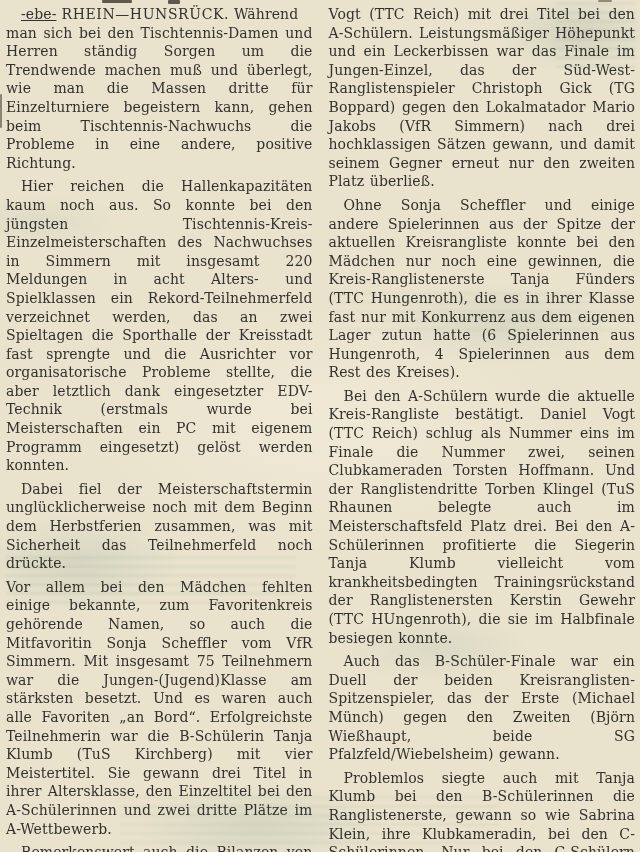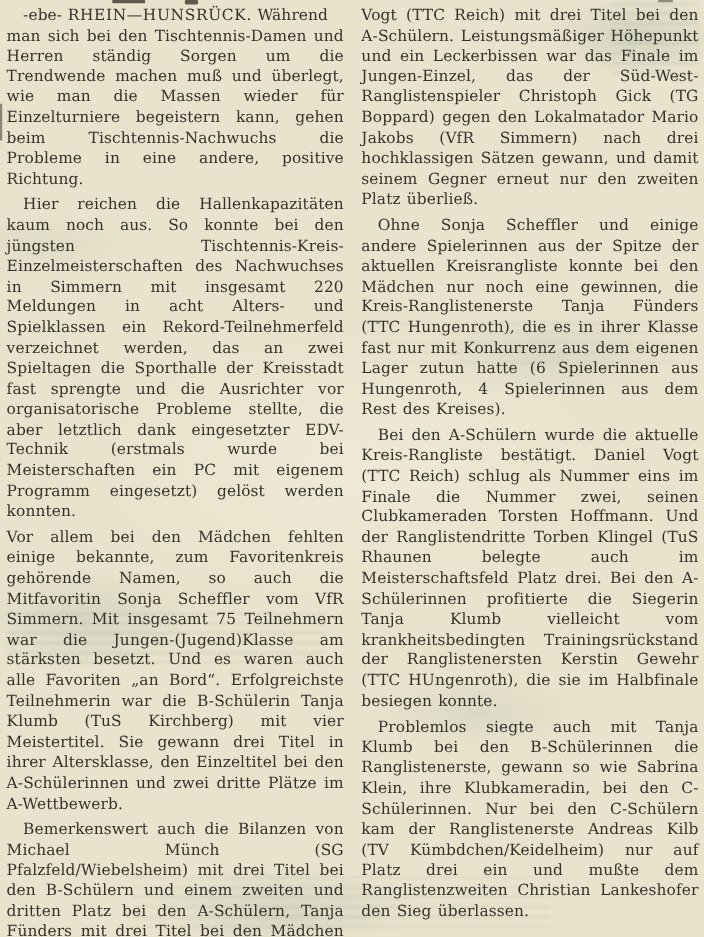--- a/index.html
+++ b/index.html
@@ -41,46 +41,48 @@
   }
   .col{
     flex:1 1 0;min-width:0;
     font-size:14px;line-height:18.6px;
     text-align:justify;
     letter-spacing:.1px;
     word-spacing:1px;
   }
   .para{margin:0 0 5px 0;}
   .para.indent{text-indent:15px;}
-  .sig{margin-right:5px;}
+  .sig{margin-right:5px;text-decoration:underline;}
   .dateline{font-weight:400;letter-spacing:.6px;margin-right:5px;}
 </style>
 </head>
 <body>
 
 <div class="page">
 
   <div class="ghost g1"></div>
   <div class="ghost g2"></div>
   <div class="ghost g3"></div>
   <div class="ghost g4"></div>
   <div class="mark m1"></div>
   <div class="mark m2"></div>
   <div class="mark m3"></div>
   <div class="mark m4"></div>
 
   <div class="columns">
     <div class="col">
-      <p class="para indent lead"><span class="sig">-ebe-</span><strong class="dateline">RHEIN—HUNSRÜCK.</strong><span>Während man sich bei den Tischtennis-Damen und Herren ständig Sorgen um die Trendwende machen muß und überlegt, wie man die Massen wieder für Einzelturniere begeistern kann, gehen beim Tischtennis-Nachwuchs die Probleme in eine andere, positive Richtung.</span></p>
+      <p class="para indent lead"><span class="sig">-ebe-</span><strong class="dateline">RHEIN—HUNSRÜCK.</strong><span>Während man sich bei den Tischtennis-Damen und Herren ständig Sorgen um die Trendwende machen muß und überlegt, wie man die Massen dritte für Einzelturniere begeistern kann, gehen beim Tischtennis-Nachwuchs die Probleme in eine andere, positive Richtung.</span></p>
 
     <p class="para indent">Hier reichen die Hallenkapazitäten kaum noch aus. So konnte bei den jüngsten Tischtennis-Kreis-Einzelmeisterschaften des Nachwuchses in Simmern mit insgesamt 220 Meldungen in acht Alters- und Spielklassen ein Rekord-Teilnehmerfeld verzeichnet werden, das an zwei Spieltagen die Sporthalle der Kreisstadt fast sprengte und die Ausrichter vor organisatorische Probleme stellte, die aber letztlich dank eingesetzter EDV-Technik (erstmals wurde bei Meisterschaften ein PC mit eigenem Programm eingesetzt) gelöst werden konnten.</p>
+        <p class="para indent">Dabei fiel der Meisterschaftstermin unglücklicherweise noch mit dem Beginn dem Herbstferien zusammen, was mit Sicherheit das Teilnehmerfeld noch drückte.</p>
         <p class="para">Vor allem bei den Mädchen fehlten einige bekannte, zum Favoritenkreis gehörende Namen, so auch die Mitfavoritin Sonja Scheffler vom VfR Simmern. Mit insgesamt 75 Teilnehmern war die Jungen-(Jugend)Klasse am stärksten besetzt. Und es waren auch alle Favoriten „an Bord“. Erfolgreichste Teilnehmerin war die B-Schülerin Tanja Klumb (TuS Kirchberg) mit vier Meistertitel. Sie gewann drei Titel in ihrer Altersklasse, den Einzeltitel bei den A-Schülerinnen und zwei dritte Plätze im A-Wettbewerb.</p>
         <p class="para indent">Bemerkenswert auch die Bilanzen von Michael Münch (SG Pfalzfeld/Wiebelsheim) mit drei Titel bei den B-Schülern und einem zweiten und dritten Platz bei den A-Schülern, Tanja Fünders mit drei Titel bei den Mädchen (Jugend) und Daniel</p>
       </div>
     <div class="col">
 
     <p class="para">Vogt (TTC Reich) mit drei Titel bei den A-Schülern. Leistungsmäßiger Höhepunkt und ein Leckerbissen war das Finale im Jungen-Einzel, das der Süd-West-Ranglistenspieler Christoph Gick (TG Boppard) gegen den Lokalmatador Mario Jakobs (VfR Simmern) nach drei hochklassigen Sätzen gewann, und damit seinem Gegner erneut nur den zweiten Platz überließ.</p>
         <p class="para indent">Ohne Sonja Scheffler und einige andere Spielerinnen aus der Spitze der aktuellen Kreisrangliste konnte bei den Mädchen nur noch eine gewinnen, die Kreis-Ranglistenerste Tanja Fünders (TTC Hungenroth), die es in ihrer Klasse fast nur mit Konkurrenz aus dem eigenen Lager zutun hatte (6 Spielerinnen aus Hungenroth, 4 Spielerinnen aus dem Rest des Kreises).</p>
         <p class="para indent">Bei den A-Schülern wurde die aktuelle Kreis-Rangliste bestätigt. Daniel Vogt (TTC Reich) schlug als Nummer eins im Finale die Nummer zwei, seinen Clubkameraden Torsten Hoffmann. Und der Ranglistendritte Torben Klingel (TuS Rhaunen belegte auch im Meisterschaftsfeld Platz drei. Bei den A-Schülerinnen profitierte die Siegerin Tanja Klumb vielleicht vom krankheitsbedingten Trainingsrückstand der Ranglistenersten Kerstin Gewehr (TTC HUngenroth), die sie im Halbfinale besiegen konnte.</p>
+        <p class="para indent">Auch das B-Schüler-Finale war ein Duell der beiden Kreisranglisten-Spitzenspieler, das der Erste (Michael Münch) gegen den Zweiten (Björn Wießhaupt, beide SG Pfalzfeld/Wiebelsheim) gewann.</p>
         <p class="para indent">Problemlos siegte auch mit Tanja Klumb bei den B-Schülerinnen die Ranglistenerste, gewann so wie Sabrina Klein, ihre Klubkameradin, bei den C-Schülerinnen. Nur bei den C-Schülern kam der Ranglistenerste Andreas Kilb (TV Kümbdchen/Keidelheim) nur auf Platz drei ein und mußte dem Ranglistenzweiten Christian Lankeshofer den Sieg überlassen.</p>
       </div>
   </div>
 </div>
 
 </body></html>

